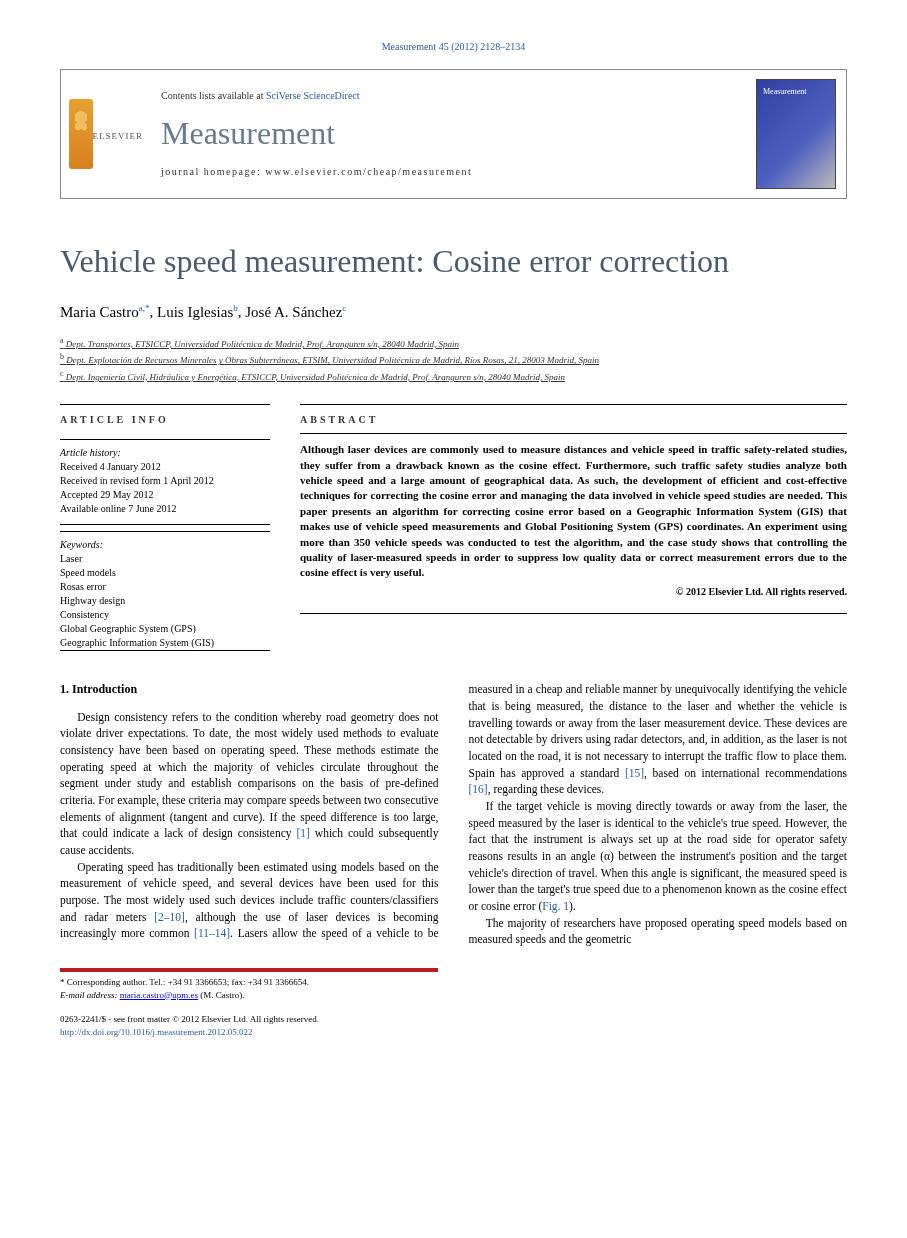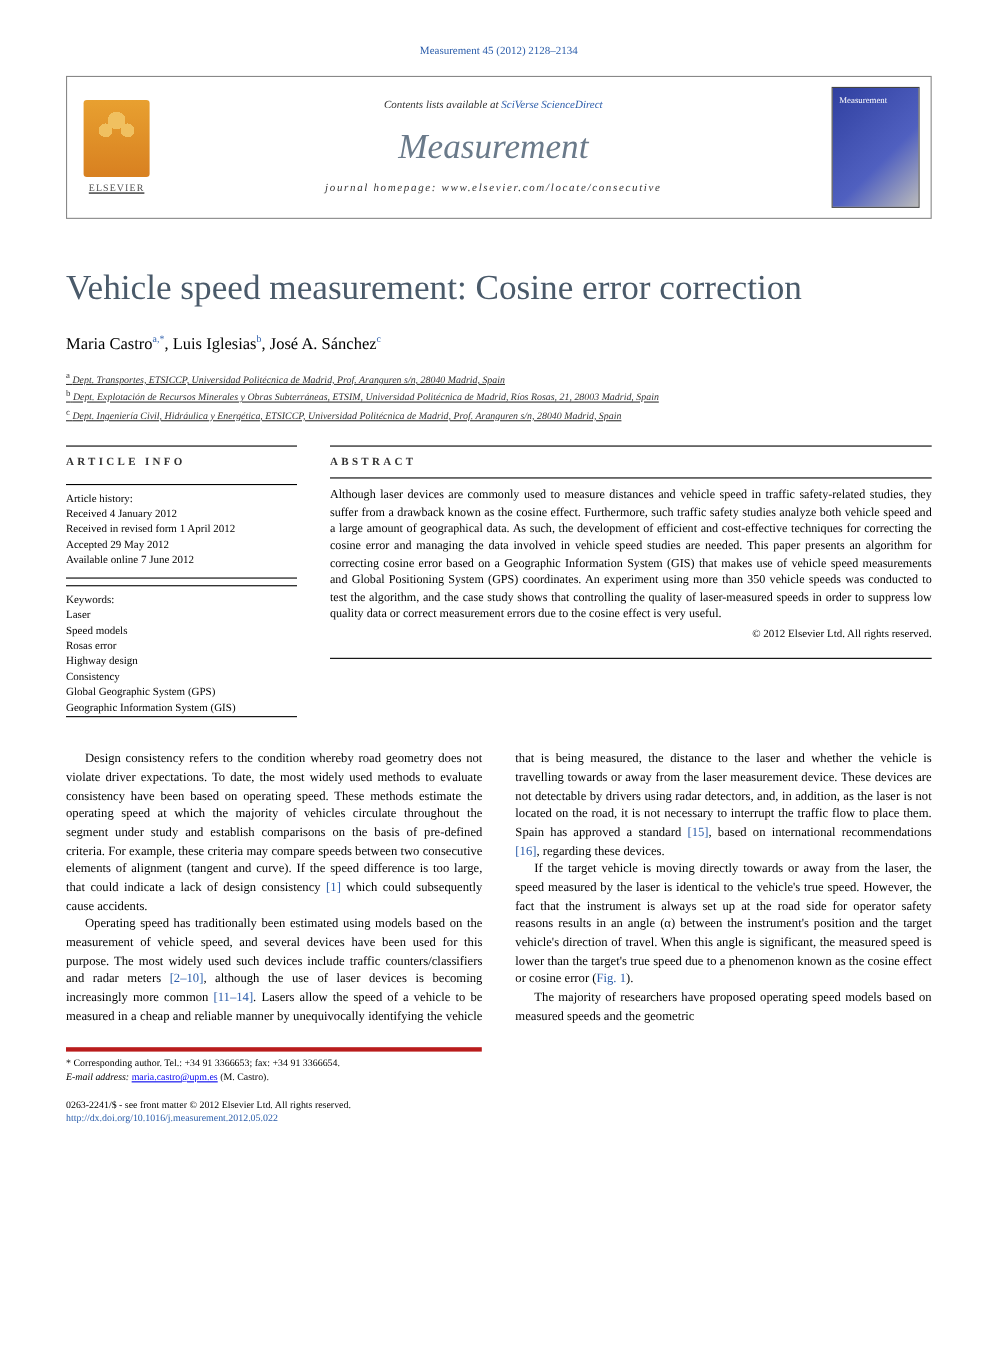--- a/index.html
+++ b/index.html
@@ -25,25 +25,24 @@
     align-items: center;
     padding: 0;
     margin-bottom: 40px;
     position: relative;
     height: 130px;
   }
   .elsevier-logo {
     width: 90px;
     height: 100%;
     display: flex;
-    flex-direction: column;
+    flex-direction: row;
     align-items: center;
     justify-content: center;
     padding: 8px;
-    text-decoration: underline;
   }
   .elsevier-tree {
     width: 60px;
     height: 70px;
     background: linear-gradient(#e8a030, #d88020);
     border-radius: 3px;
     position: relative;
   }
   .elsevier-tree::before {
     content: "";
@@ -54,23 +53,22 @@
                 radial-gradient(circle at 70% 50%, #f0c060 15%, transparent 15%);
   }
   .elsevier-text {
     font-size: 9px;
     color: #555;
     letter-spacing: 1px;
     margin-top: 4px;
   }
   .header-center {
     flex: 1;
-    text-align: center;
+    text-align: left;
     padding: 10px;
-    font-style: italic;
   }
   .contents-line {
     font-size: 10px;
     color: #333;
     margin-bottom: 8px;
   }
   .contents-line a { color: #2a5caa; text-decoration: none; }
   .journal-name-big {
     font-size: 32px;
     color: #6a7a8a;
@@ -135,20 +133,21 @@
   }
   .article-info h4, .abstract h4 {
     font-size: 10px;
     letter-spacing: 3px;
     font-weight: bold;
     color: #333;
     padding: 8px 0 6px 0;
     border-top: 1px solid #000;
   }
   .article-info .subhead {
+    font-style: italic;
     font-size: 10px;
     margin-top: 6px;
     border-top: 1px solid #000;
     padding-top: 6px;
   }
   .article-info .history-block {
     font-size: 10px;
     padding-bottom: 8px;
     border-bottom: 1px solid #000;
   }
@@ -159,20 +158,21 @@
   }
   .abstract {
     flex: 1;
   }
   .abstract-text {
     font-size: 11px;
     text-align: justify;
     border-top: 1px solid #000;
     border-bottom: 1px solid #000;
     padding: 8px 0;
+    font-weight: bold;
   }
   .copyright-line {
     text-align: right;
     font-size: 10px;
     margin-top: 4px;
     padding-bottom: 6px;
   }
   .body-columns {
     column-count: 2;
     column-gap: 30px;
@@ -213,21 +213,21 @@
   <div class="elsevier-logo">
     <div class="elsevier-tree"></div>
     <div class="elsevier-text">ELSEVIER</div>
   </div>
   <div class="header-center">
     <div class="contents-line">
       <span>Contents lists available at </span><a href="#">SciVerse ScienceDirect</a>
     </div>
     <div class="journal-name-big">Measurement</div>
     <div class="journal-homepage">
-      <span>journal homepage: </span><span>www.elsevier.com/locate/consecutive</span>
+      <span>journal homepage: </span><span>www.elsevier.com/cheap/measurement</span>
     </div>
   </div>
   <div class="journal-cover">
     <div class="journal-cover-text">Measurement</div>
   </div>
 </div>
 
 <h1 class="article-title">Vehicle speed measurement: Cosine error correction</h1>
 
 <div class="authors">
@@ -266,20 +266,21 @@
   <div class="abstract">
     <h4>ABSTRACT</h4>
     <div class="abstract-text">
       <span>Although laser devices are commonly used to measure distances and vehicle speed in traffic safety-related studies, they suffer from a drawback known as the cosine effect. Furthermore, such traffic safety studies analyze both vehicle speed and a large amount of geographical data. As such, the development of efficient and cost-effective techniques for correcting the cosine error and managing the data involved in vehicle speed studies are needed. This paper presents an algorithm for correcting cosine error based on a Geographic Information System (GIS) that makes use of vehicle speed measurements and Global Positioning System (GPS) coordinates. An experiment using more than 350 vehicle speeds was conducted to test the algorithm, and the case study shows that controlling the quality of laser-measured speeds in order to suppress low quality data or correct measurement errors due to the cosine effect is very useful.</span>
       <div class="copyright-line">© 2012 Elsevier Ltd. All rights reserved.</div>
     </div>
   </div>
 </div>
 
 <div class="body-columns">
+  <h3>1. Introduction</h3>
   <p>
     <span>Design consistency refers to the condition whereby road geometry does not violate driver expectations. To date, the most widely used methods to evaluate consistency have been based on operating speed. These methods estimate the operating speed at which the majority of vehicles circulate throughout the segment under study and establish comparisons on the basis of pre-defined criteria. For example, these criteria may compare speeds between two consecutive elements of alignment (tangent and curve). If the speed difference is too large, that could indicate a lack of design consistency </span><a href="#">[1]</a><span> which could subsequently cause accidents.</span>
   </p>
   <p>
     <span>Operating speed has traditionally been estimated using models based on the measurement of vehicle speed, and several devices have been used for this purpose. The most widely used such devices include traffic counters/classifiers and radar meters </span><a href="#">[2–10]</a><span>, although the use of laser de</span><span>vices is becoming increasingly more common </span><a href="#">[11–14]</a><span>. Lasers allow the speed of a vehicle to be measured in a cheap and reliable manner by unequivocally identifying the vehicle that is being measured, the distance to the laser and whether the vehicle is travelling towards or away from the laser measurement device. These devices are not detectable by drivers using radar detectors, and, in addition, as the laser is not located on the road, it is not necessary to interrupt the traffic flow to place them. Spain has approved a standard </span><span> </span><a href="#">[15]</a><span>, based on international recommendations </span><a href="#">[16]</a><span>, regarding these devices.</span>
   </p>
   <p>
     <span>If the target vehicle is moving directly towards or away from the laser, the speed measured by the laser is identical to the vehicle's true speed. However, the fact that the instrument is always set up at the road side for operator safety reasons results in an angle (α) between the instrument's position and the target vehicle's direction of travel. When this angle is significant, the measured speed is lower than the target's true speed due to a phenomenon known as the cosine effect or cosine error (</span><a href="#">Fig. 1</a><span>).</span>
   </p>
   <p>

